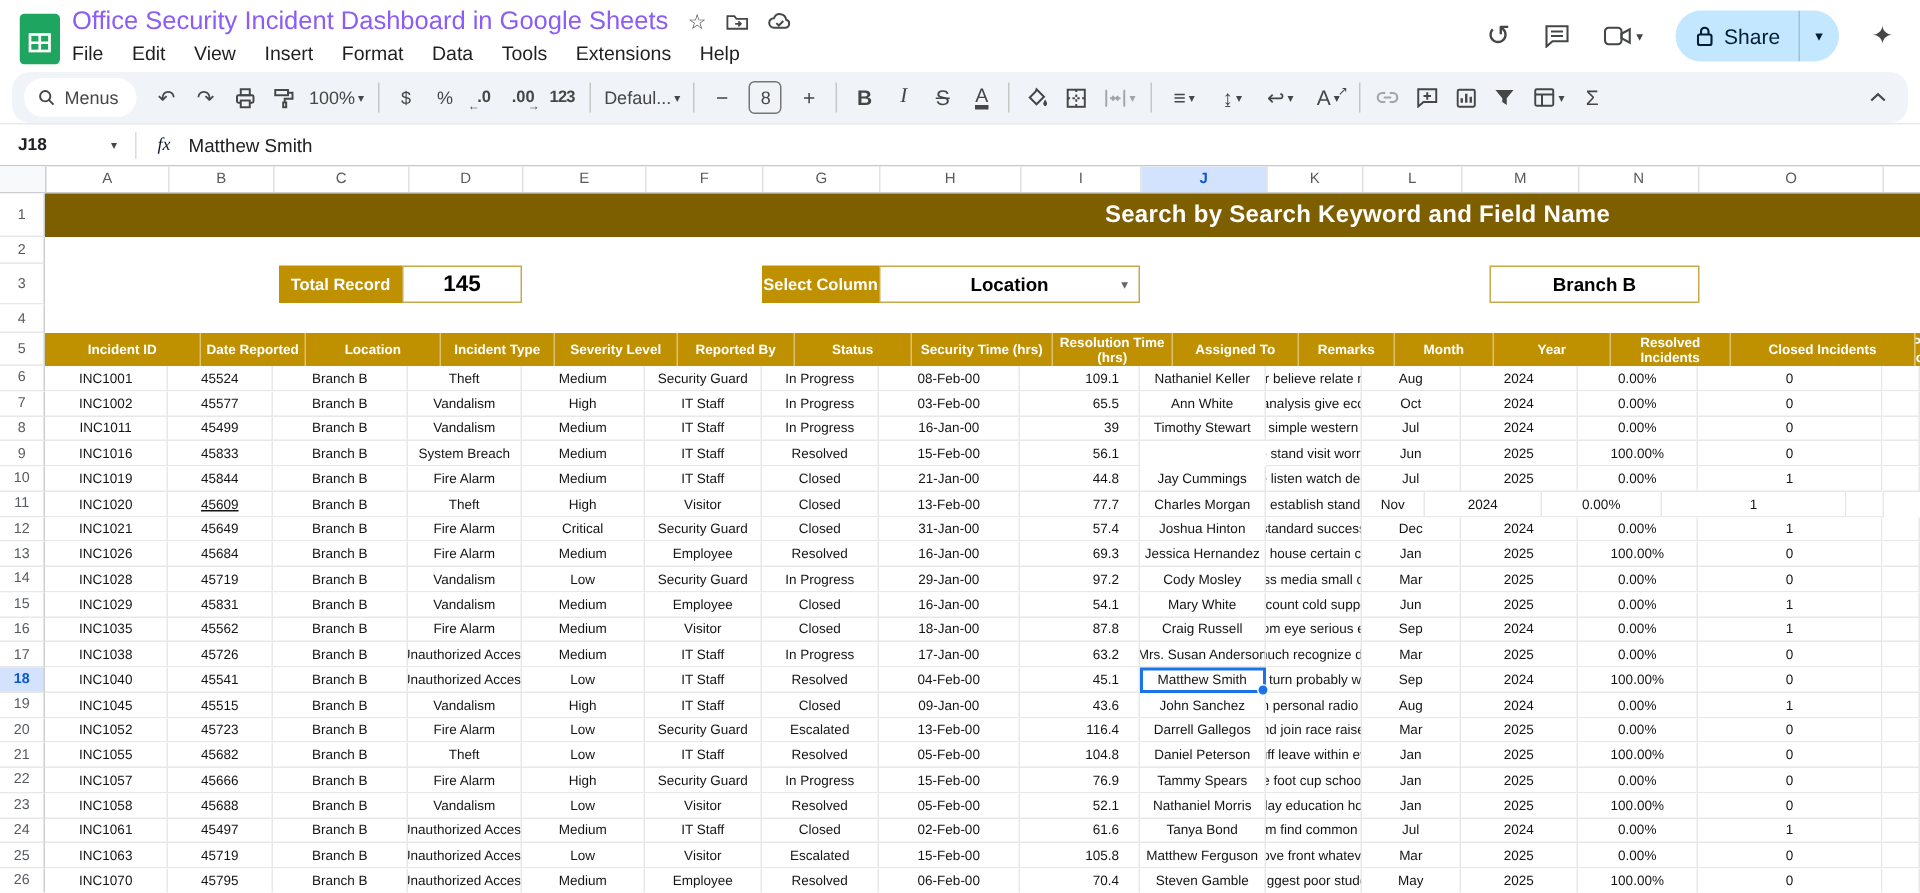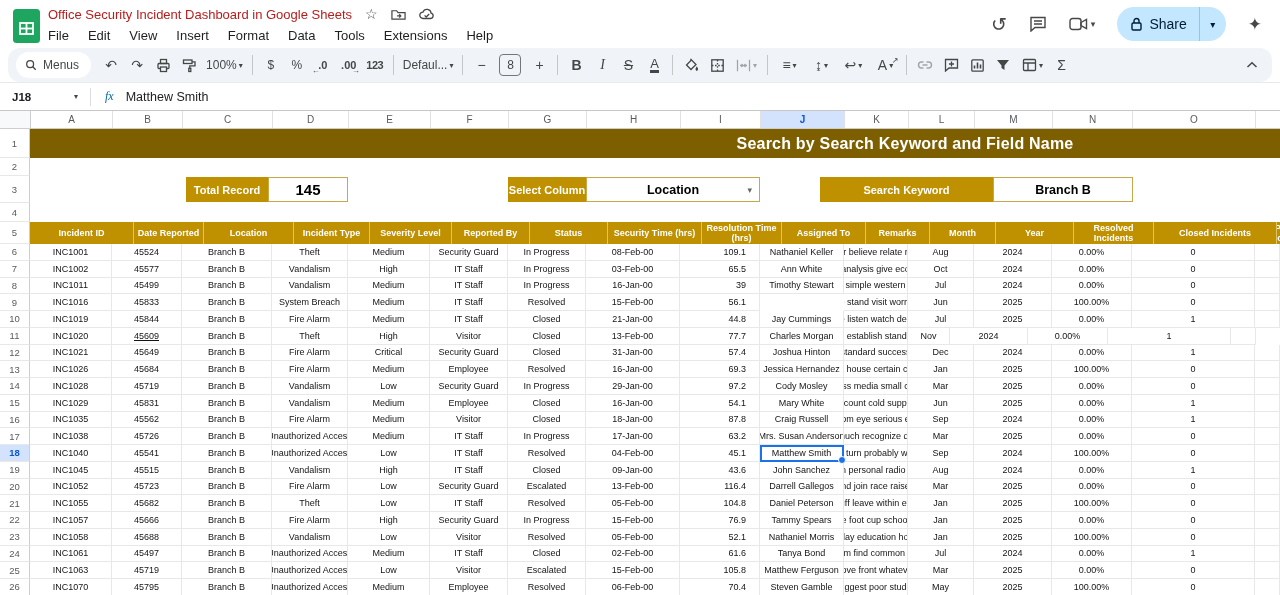--- a/index.html
+++ b/index.html
@@ -4,21 +4,21 @@
 <style>
   html,body{margin:0;padding:0;background:#fff;}
   body{font-family:"Liberation Sans","DejaVu Sans",sans-serif;-webkit-font-smoothing:antialiased;}
   .app{position:relative;width:1280px;height:595px;overflow:hidden;background:#fff;}
 
   
   .topbar{height:48px;display:flex;align-items:center;}
   .logo{width:27px;height:34px;margin:4px 8px 0 13px;flex:none;}
   .title-block{display:flex;flex-direction:column;justify-content:center;min-width:0;}
   .title-row{display:flex;align-items:center;gap:13px;height:22px;}
-  .doc-title{font-size:13px;color:#b91c1c;white-space:nowrap;}
+  .doc-title{font-size:17px;color:#8b5cf6;white-space:nowrap;}
   .t-icon{color:#444746;font-size:14px;line-height:1;display:flex;align-items:center;}
   .menubar{display:flex;gap:19px;height:20px;align-items:center;}
   .menubar span{font-size:13px;color:#1f1f1f;cursor:default;}
   .topbar-right{margin-left:auto;display:flex;align-items:center;gap:22px;padding-right:18px;}
   .tr-icon{color:#444746;font-size:19px;line-height:1;display:flex;align-items:center;}
   .cam-wrap{display:flex;align-items:center;gap:3px;color:#444746;}
   .share-pill{display:flex;align-items:center;height:34px;background:#c2e7ff;border-radius:17px;overflow:hidden;}
   .share-main{display:flex;align-items:center;gap:7px;padding:0 12px 0 14px;height:100%;}
   .share-label{font-size:14px;color:#001d35;font-weight:500;}
   .share-caret{display:flex;align-items:center;justify-content:center;width:26px;height:100%;border-left:1px solid rgba(0,29,53,.18);color:#001d35;font-size:10px;}
@@ -45,21 +45,21 @@
   .grayed{opacity:.45;}
   .toolbar-end{margin-left:auto;display:flex;align-items:center;}
   .rot-small{font-size:8px;position:absolute;top:3px;right:2px;}
 
   
   .formulabar{height:27px;display:flex;align-items:center;border-top:1px solid #e9eaed;}
   .namebox{width:66px;display:flex;align-items:center;justify-content:space-between;padding:0 6px 0 12px;font-weight:bold;}
   .namebox .ref{font-size:11.5px;color:#202124;}
   .namebox .caret{font-size:8px;color:#444746;}
   .fb-sep{width:1px;height:18px;background:#dadce0;margin:0 6px;}
-  .fx{font-size:12px;font-style:italic;color:#0369a1;font-family:"Liberation Serif",serif;margin:0 12px 0 8px;}
+  .fx{font-size:12px;font-style:italic;color:#0f172a;font-family:"Liberation Serif",serif;margin:0 12px 0 8px;}
   .fb-value{font-size:12.5px;color:#202124;}
 
   
   .sheet{position:relative;border-top:1px solid #c7c7c7;}
   .colheaders{display:flex;height:17px;border-bottom:1px solid #cdced0;background:#fff;}
   .corner{width:30px;flex:none;border-right:1px solid #cdced0;background:#f8f9fa;}
   .chcell{flex:none;display:flex;align-items:center;justify-content:center;font-size:10px;color:#575b5f;border-right:1px solid #e1e1e1;box-sizing:border-box;}
   .chcell.selch{background:#d3e3fd;color:#0b57d0;font-weight:bold;}
   .srow{display:flex;}
   .rn{width:30px;flex:none;display:flex;align-items:center;justify-content:center;font-size:9.5px;color:#575b5f;border-right:1px solid #cdced0;border-bottom:1px solid #e8e8e8;box-sizing:border-box;background:#fff;}
@@ -329,21 +329,20 @@
         <div class="srow" style="height: 27px;">
           <div class="rn">3</div>
           <div id="tpl-controls" class="rowc">
       <span class="ctrl-label" style="left:156px;width:82px;">Total Record</span>
       <span class="ctrl-value big" style="left:238px;width:80px;">145</span>
       <span class="ctrl-label" style="left:478px;width:78px;">Select Column</span>
       <span class="ctrl-value mid" style="left:556px;width:174px;">
         <span>Location</span>
         <span class="dd">▾</span>
       </span>
-      <span class="ctrl-label" style="left:790px;width:173px;">Search Keyword</span>
       <span class="ctrl-value mid" style="left:963px;width:140px;">Branch B</span>
     </div>
         </div>
         <div class="srow" style="height: 19px;">
           <div class="rn">4</div>
           <div class="rowc empty"></div>
         </div>
         <div class="srow" style="height: 22px;">
           <div class="rn">5</div>
           <div class="rowc">

